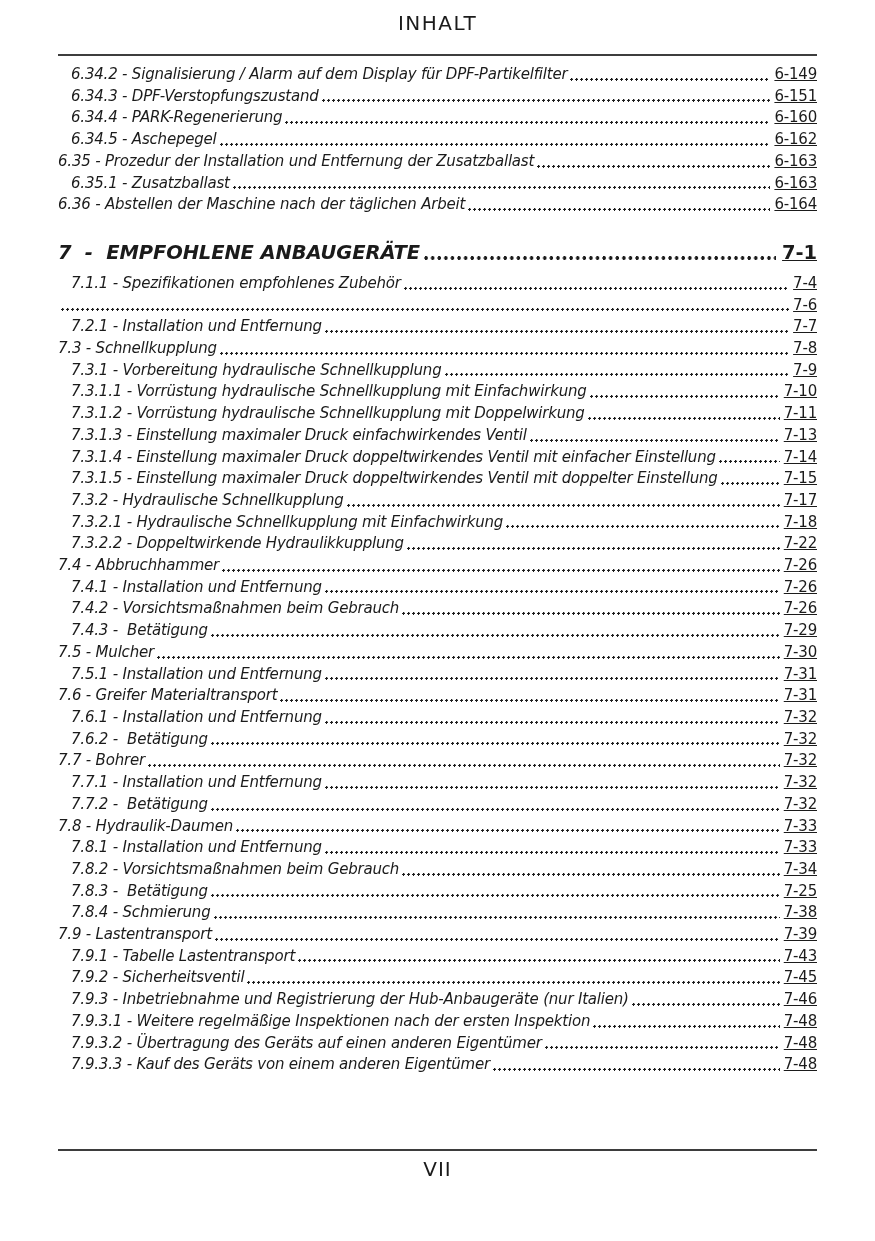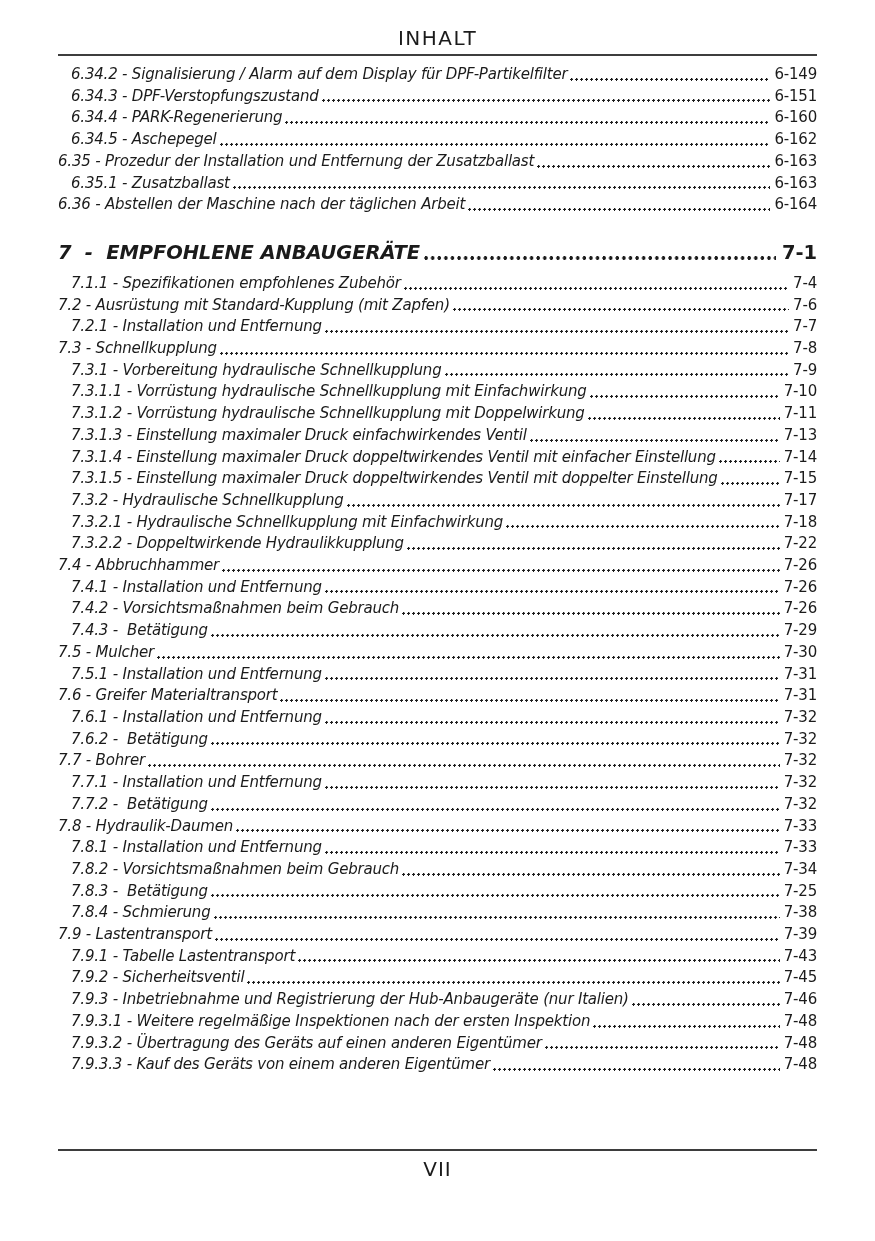--- a/index.html
+++ b/index.html
@@ -12,21 +12,21 @@
     position: relative;
     width: 875px; height: 1241px;
     background: #ffffff;
     font-family: "DejaVu Sans", "Liberation Sans", sans-serif;
     color: #1b1b1b;
   }
   .page-title {
     text-align: center;
     font-size: 20px;
     letter-spacing: 1.5px;
-    padding-top: 26px;
+    padding-top: 11px;
     font-weight: 400;
     color: #1b1b1b;
   }
   .rule {
     border: none;
     border-top: 2px solid #3d3d3d;
     margin: 0;
   }
   .header-rule {
     position: absolute;
@@ -65,21 +65,21 @@
     background-size: 5px 3px;
     background-repeat: repeat-x;
     background-position: left bottom;
   }
   .lvl-chapter .dots {
     height: 4px;
     margin: 0 5px 6px 4px;
     background-image: radial-gradient(circle at 2.2px 2px, #1b1b1b 1.7px, rgba(0,0,0,0) 1.95px);
     background-size: 6.6px 4px;
   }
-  .pg { flex: 0 0 auto; margin-left: 1px; }
+  .pg { flex: 0 0 auto; margin-left: 1px; text-decoration: underline; }
   .footer {
     position: absolute;
     top: 1149px; left: 58px; right: 58px;
   }
   .footer-page-number {
     text-align: center;
     font-size: 20px;
     letter-spacing: 1px;
     padding-top: 6px;
     color: #1b1b1b;
@@ -133,21 +133,20 @@
     <span class="label">7 &nbsp;- &nbsp;EMPFOHLENE ANBAUGERÄTE</span>
     <span class="dots"></span>
     <span class="pg">7-1</span>
   </div>
       <div class="toc-row lvl-sub">
     <span class="label">7.1.1 - Spezifikationen empfohlenes Zubehör</span>
     <span class="dots"></span>
     <span class="pg">7-4</span>
   </div>
       <div class="toc-row lvl-section">
-    <span class="label">7.2 - Ausrüstung mit Standard-Kupplung (mit Zapfen)</span>
     <span class="dots"></span>
     <span class="pg">7-6</span>
   </div>
       <div class="toc-row lvl-sub">
     <span class="label">7.2.1 - Installation und Entfernung</span>
     <span class="dots"></span>
     <span class="pg">7-7</span>
   </div>
       <div class="toc-row lvl-section">
     <span class="label">7.3 - Schnellkupplung</span>

